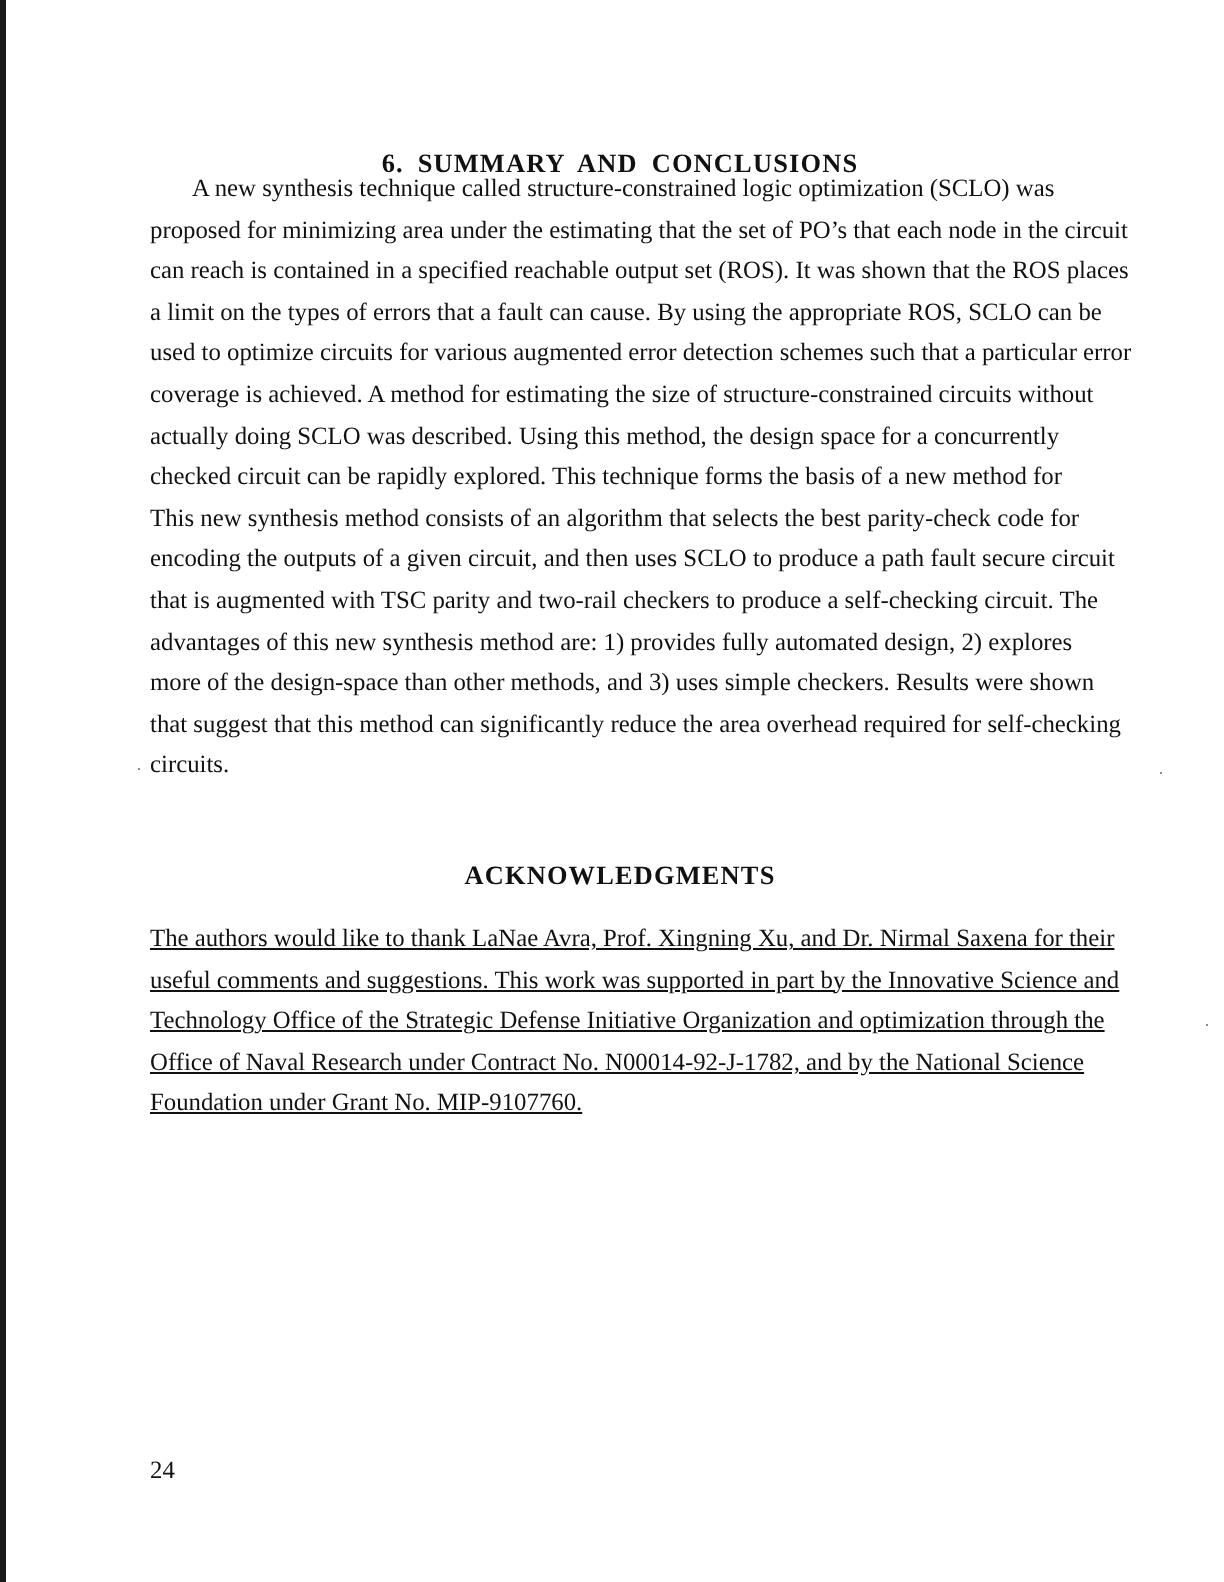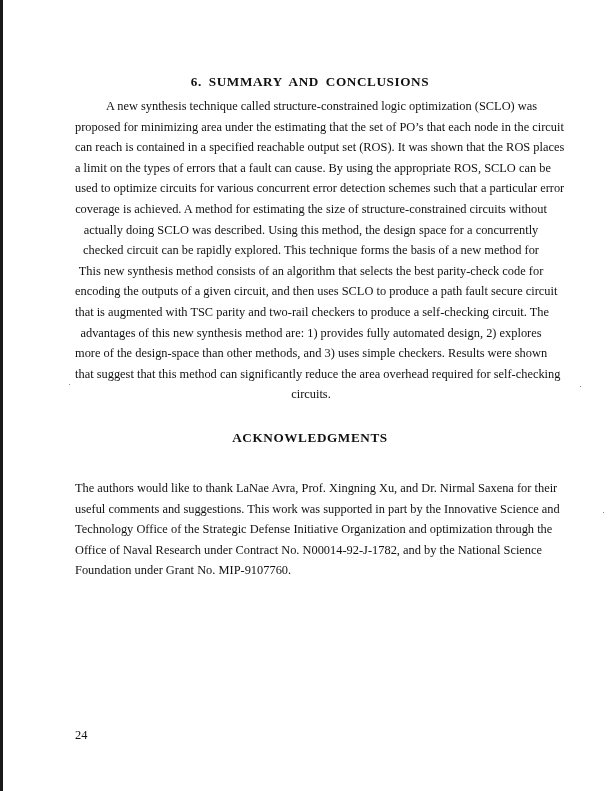--- a/index.html
+++ b/index.html
@@ -16,43 +16,43 @@
     h2 {
       margin: 0; font-size: 13.2px; font-weight: bold; text-align: center;
       letter-spacing: 0.6px; word-spacing: 3px;
     }
     .sec-title { position: absolute; top: 74px; left: 0; width: 470px; }
     .ack-title { position: absolute; top: 430px; left: 0; width: 470px; font-family: Liberation Serif, serif; }
     p {
       margin: 0; font-size: 12.4px; line-height: 20.6px;
       text-align: left; white-space: normal;
     }
-    .summary { position: absolute; top: 96px; left: 0; width: 472px; text-align: center; }
+    .summary { position: absolute; top: 84px; left: 0; width: 472px; }
     .summary .line, .ack .line { display: block; white-space: nowrap; }
     .summary .indent { padding-left: 21px; }
-    .ack { position: absolute; top: 478px; left: 0; width: 472px; }
+    .ack { position: absolute; top: 459px; left: 0; width: 472px; text-decoration: underline; }
     .page-number {
       position: absolute; left: 75px; top: 728px; font-size: 12.4px;
     }
     .speck { position: absolute; width: 1px; height: 1px; background: #888; }
   </style>
 </head>
 <body>
 
 <div class="left-rule"></div>
 
 <div class="page">
   <h2 class="sec-title">6.  SUMMARY  AND  CONCLUSIONS</h2>
 
   <p class="summary">
     <span class="line indent">A new synthesis technique called structure-constrained logic optimization (SCLO) was</span>
     <span class="line">proposed for minimizing area under the estimating that the set of PO’s that each node in the circuit</span>
     <span class="line">can reach is contained in a specified reachable output set (ROS).  It was shown that the ROS places</span>
     <span class="line">a limit on the types of errors that a fault can cause.  By using the appropriate ROS, SCLO can be</span>
-    <span class="line">used to optimize circuits for various concurrent error detection schemes such that a particular error</span>
+    <span class="line">used to optimize circuits for various augmented error detection schemes such that a particular error</span>
     <span class="line">coverage is achieved.  A method for estimating the size of structure-constrained circuits without</span>
     <span class="line">actually doing SCLO was described.  Using this method, the design space for a concurrently</span>
     <span class="line">checked circuit can be rapidly explored.  This technique forms the basis of a new method for</span>
     <span class="line">This new synthesis method consists of an algorithm that selects the best parity-check code for</span>
     <span class="line">encoding the outputs of a given circuit, and then uses SCLO to produce a path fault secure circuit</span>
     <span class="line">that is augmented with TSC parity and two-rail checkers to produce a self-checking circuit.  The</span>
     <span class="line">advantages of this new synthesis method are:  1) provides fully automated design, 2) explores</span>
     <span class="line">more of the design-space than other methods, and 3) uses simple checkers.  Results were shown</span>
     <span class="line">that suggest that this method can significantly reduce the area overhead required for self-checking</span>
     <span class="line">circuits.</span>

